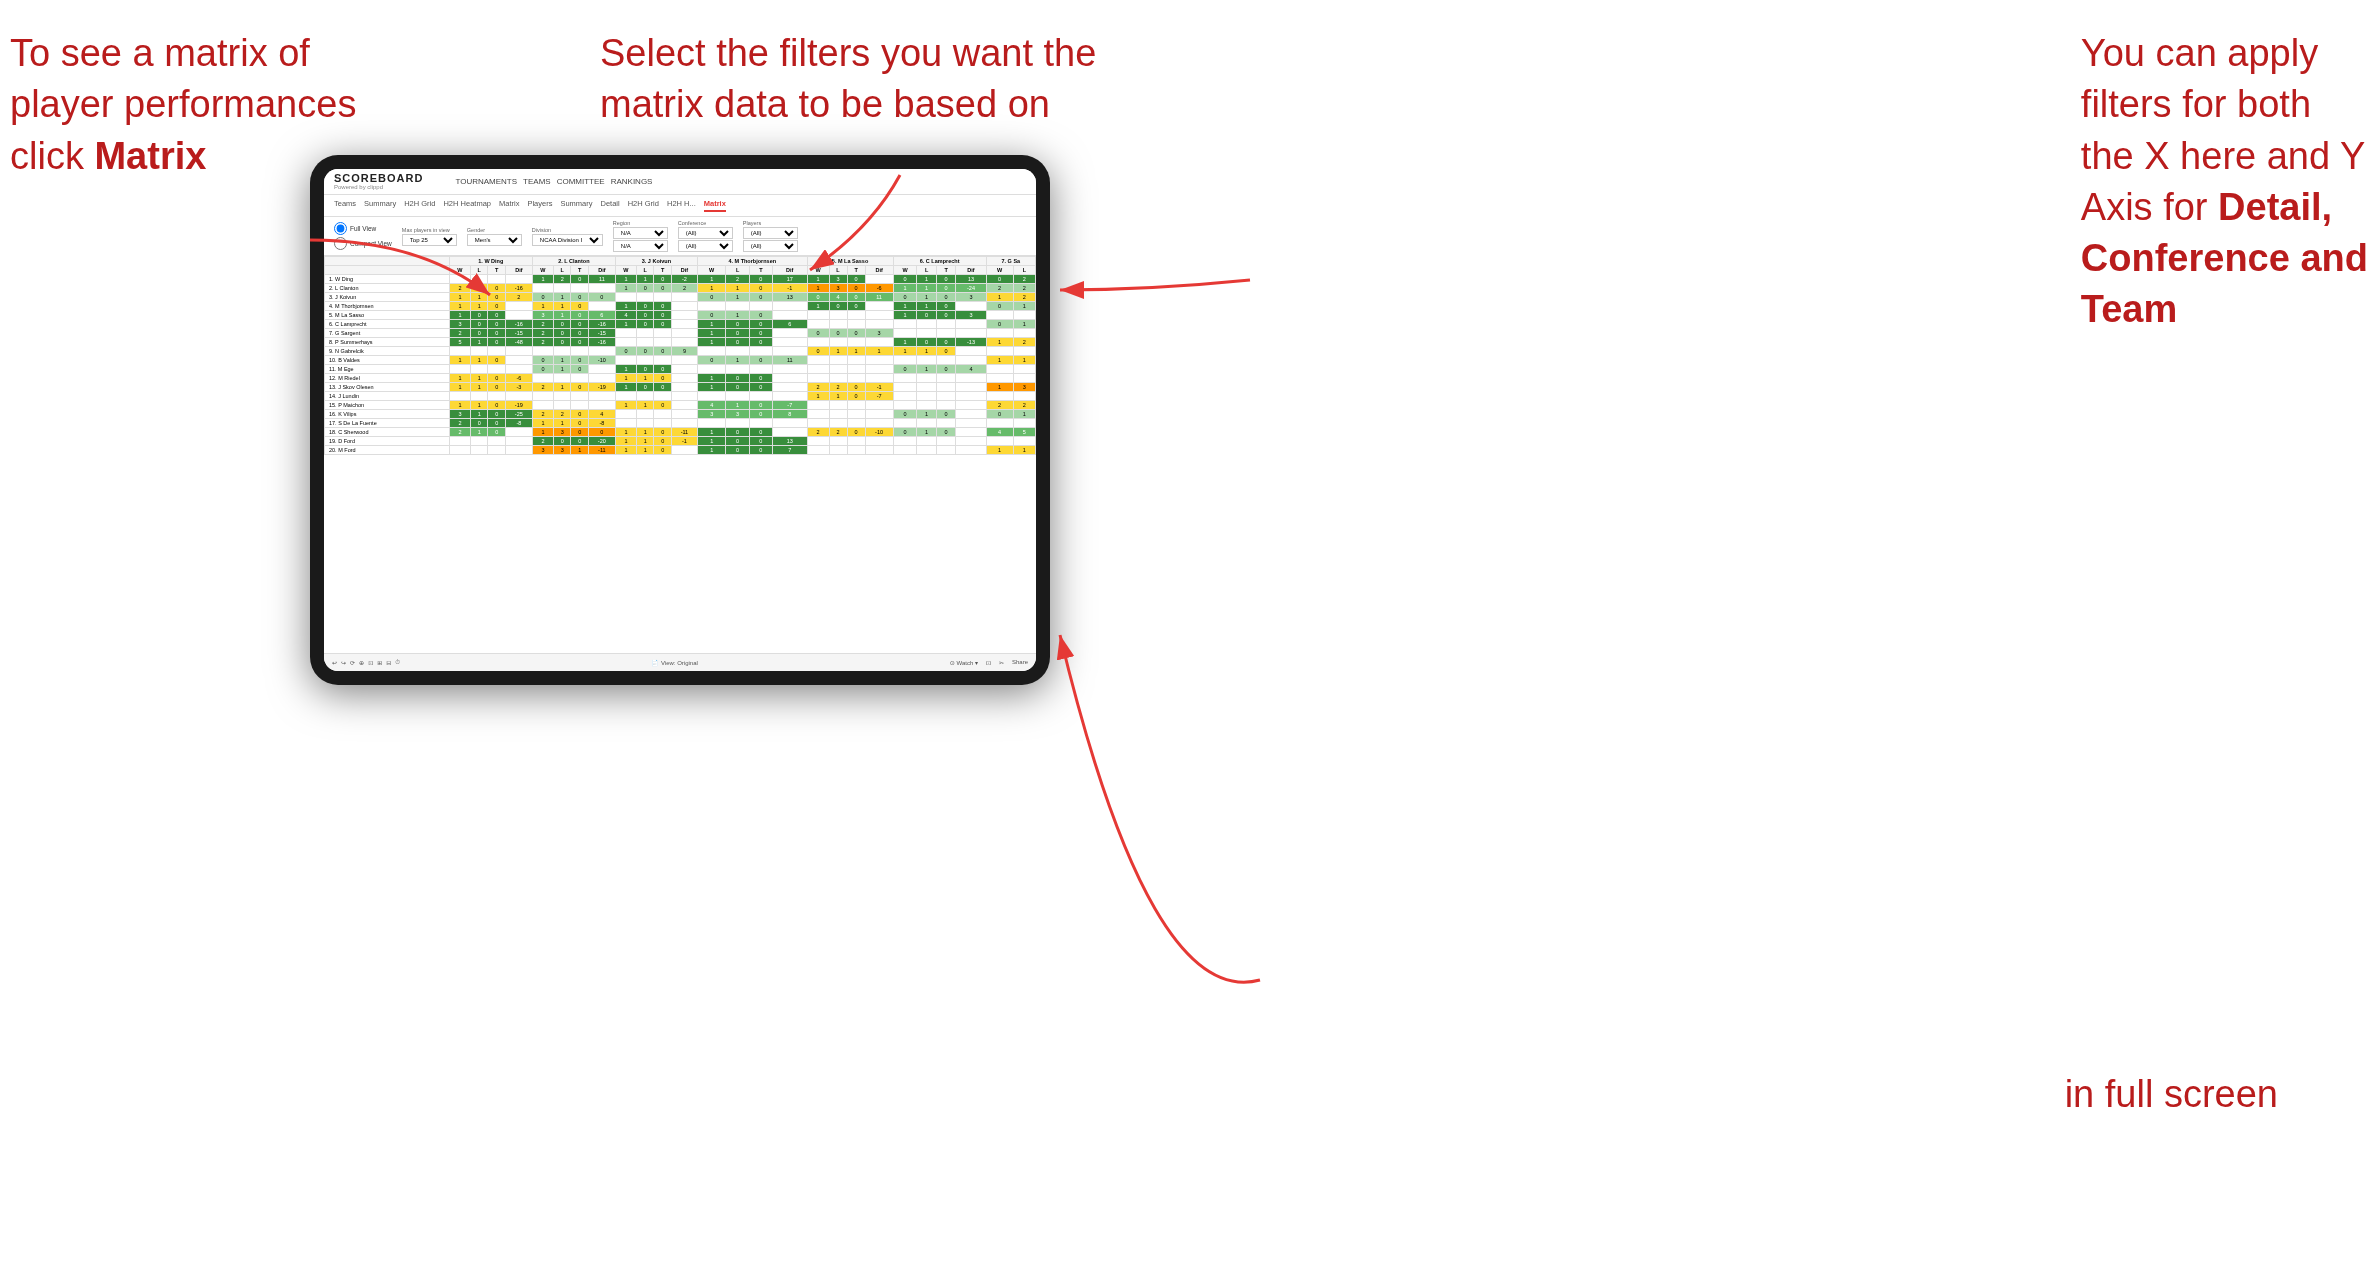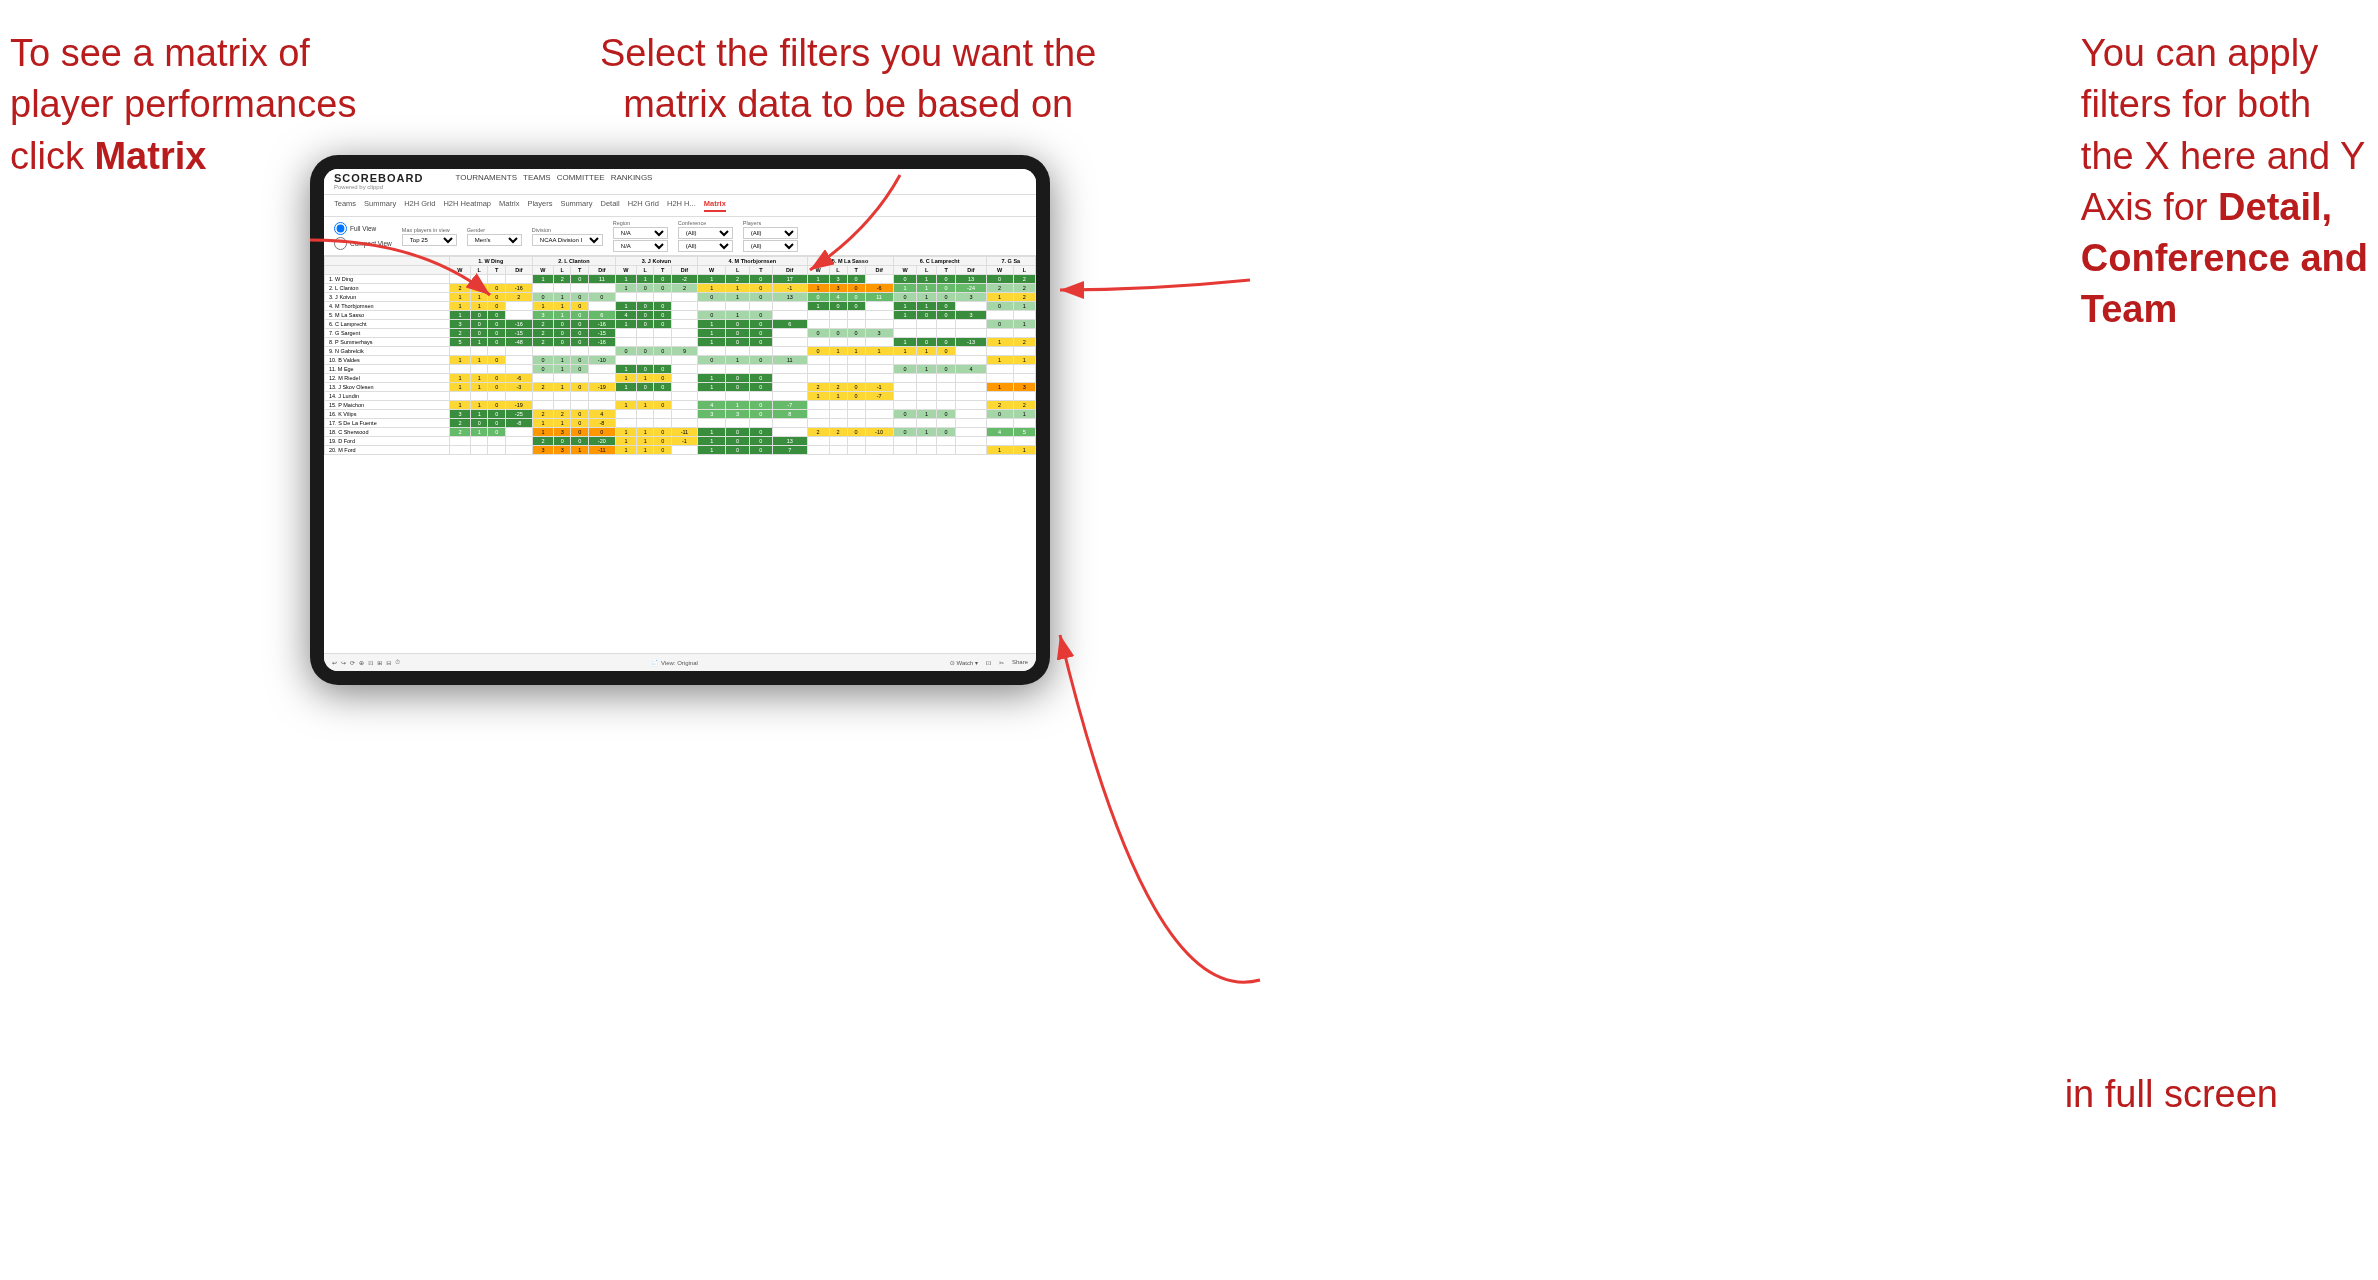--- a/index.html
+++ b/index.html
@@ -41,20 +41,21 @@
       overflow: hidden;
       position: relative;
     }
 
     
     .app-header {
       background: #fff;
       border-bottom: 1px solid #ddd;
       padding: 4px 10px;
       display: flex;
+      align-items: center;
       gap: 20px;
     }
 
     .scoreboard-logo {
       display: flex;
       flex-direction: column;
       line-height: 1;
     }
 
     .scoreboard-logo .title {
@@ -195,21 +196,21 @@
   </style>
 </head>
 <body>
 
 <div class="annotation" style="left:10px; top:28px; font-size:38px; line-height:1.35;">
   <span>To see a matrix of</span><br>
   <span>player performances</span><br>
   <span>click </span><strong>Matrix</strong>
 </div>
 
-<div class="annotation" style="left:600px; top:28px; font-size:38px; line-height:1.35; text-align:center;">
+<div class="annotation" style="left:600px; top:28px; font-size:38px; line-height:1.35; ">
   <span>Select the filters you want the</span><br>
   <span>matrix data to be based on</span>
 </div>
 
 <div class="annotation" style="right:10px; top:28px; font-size:38px; line-height:1.35;">
   <span>You  can apply</span><br>
   <span>filters for both</span><br>
   <span>the X here and Y</span><br>
   <span>Axis for </span><strong>Detail,</strong><br>
   <strong>Conference and</strong><br>

